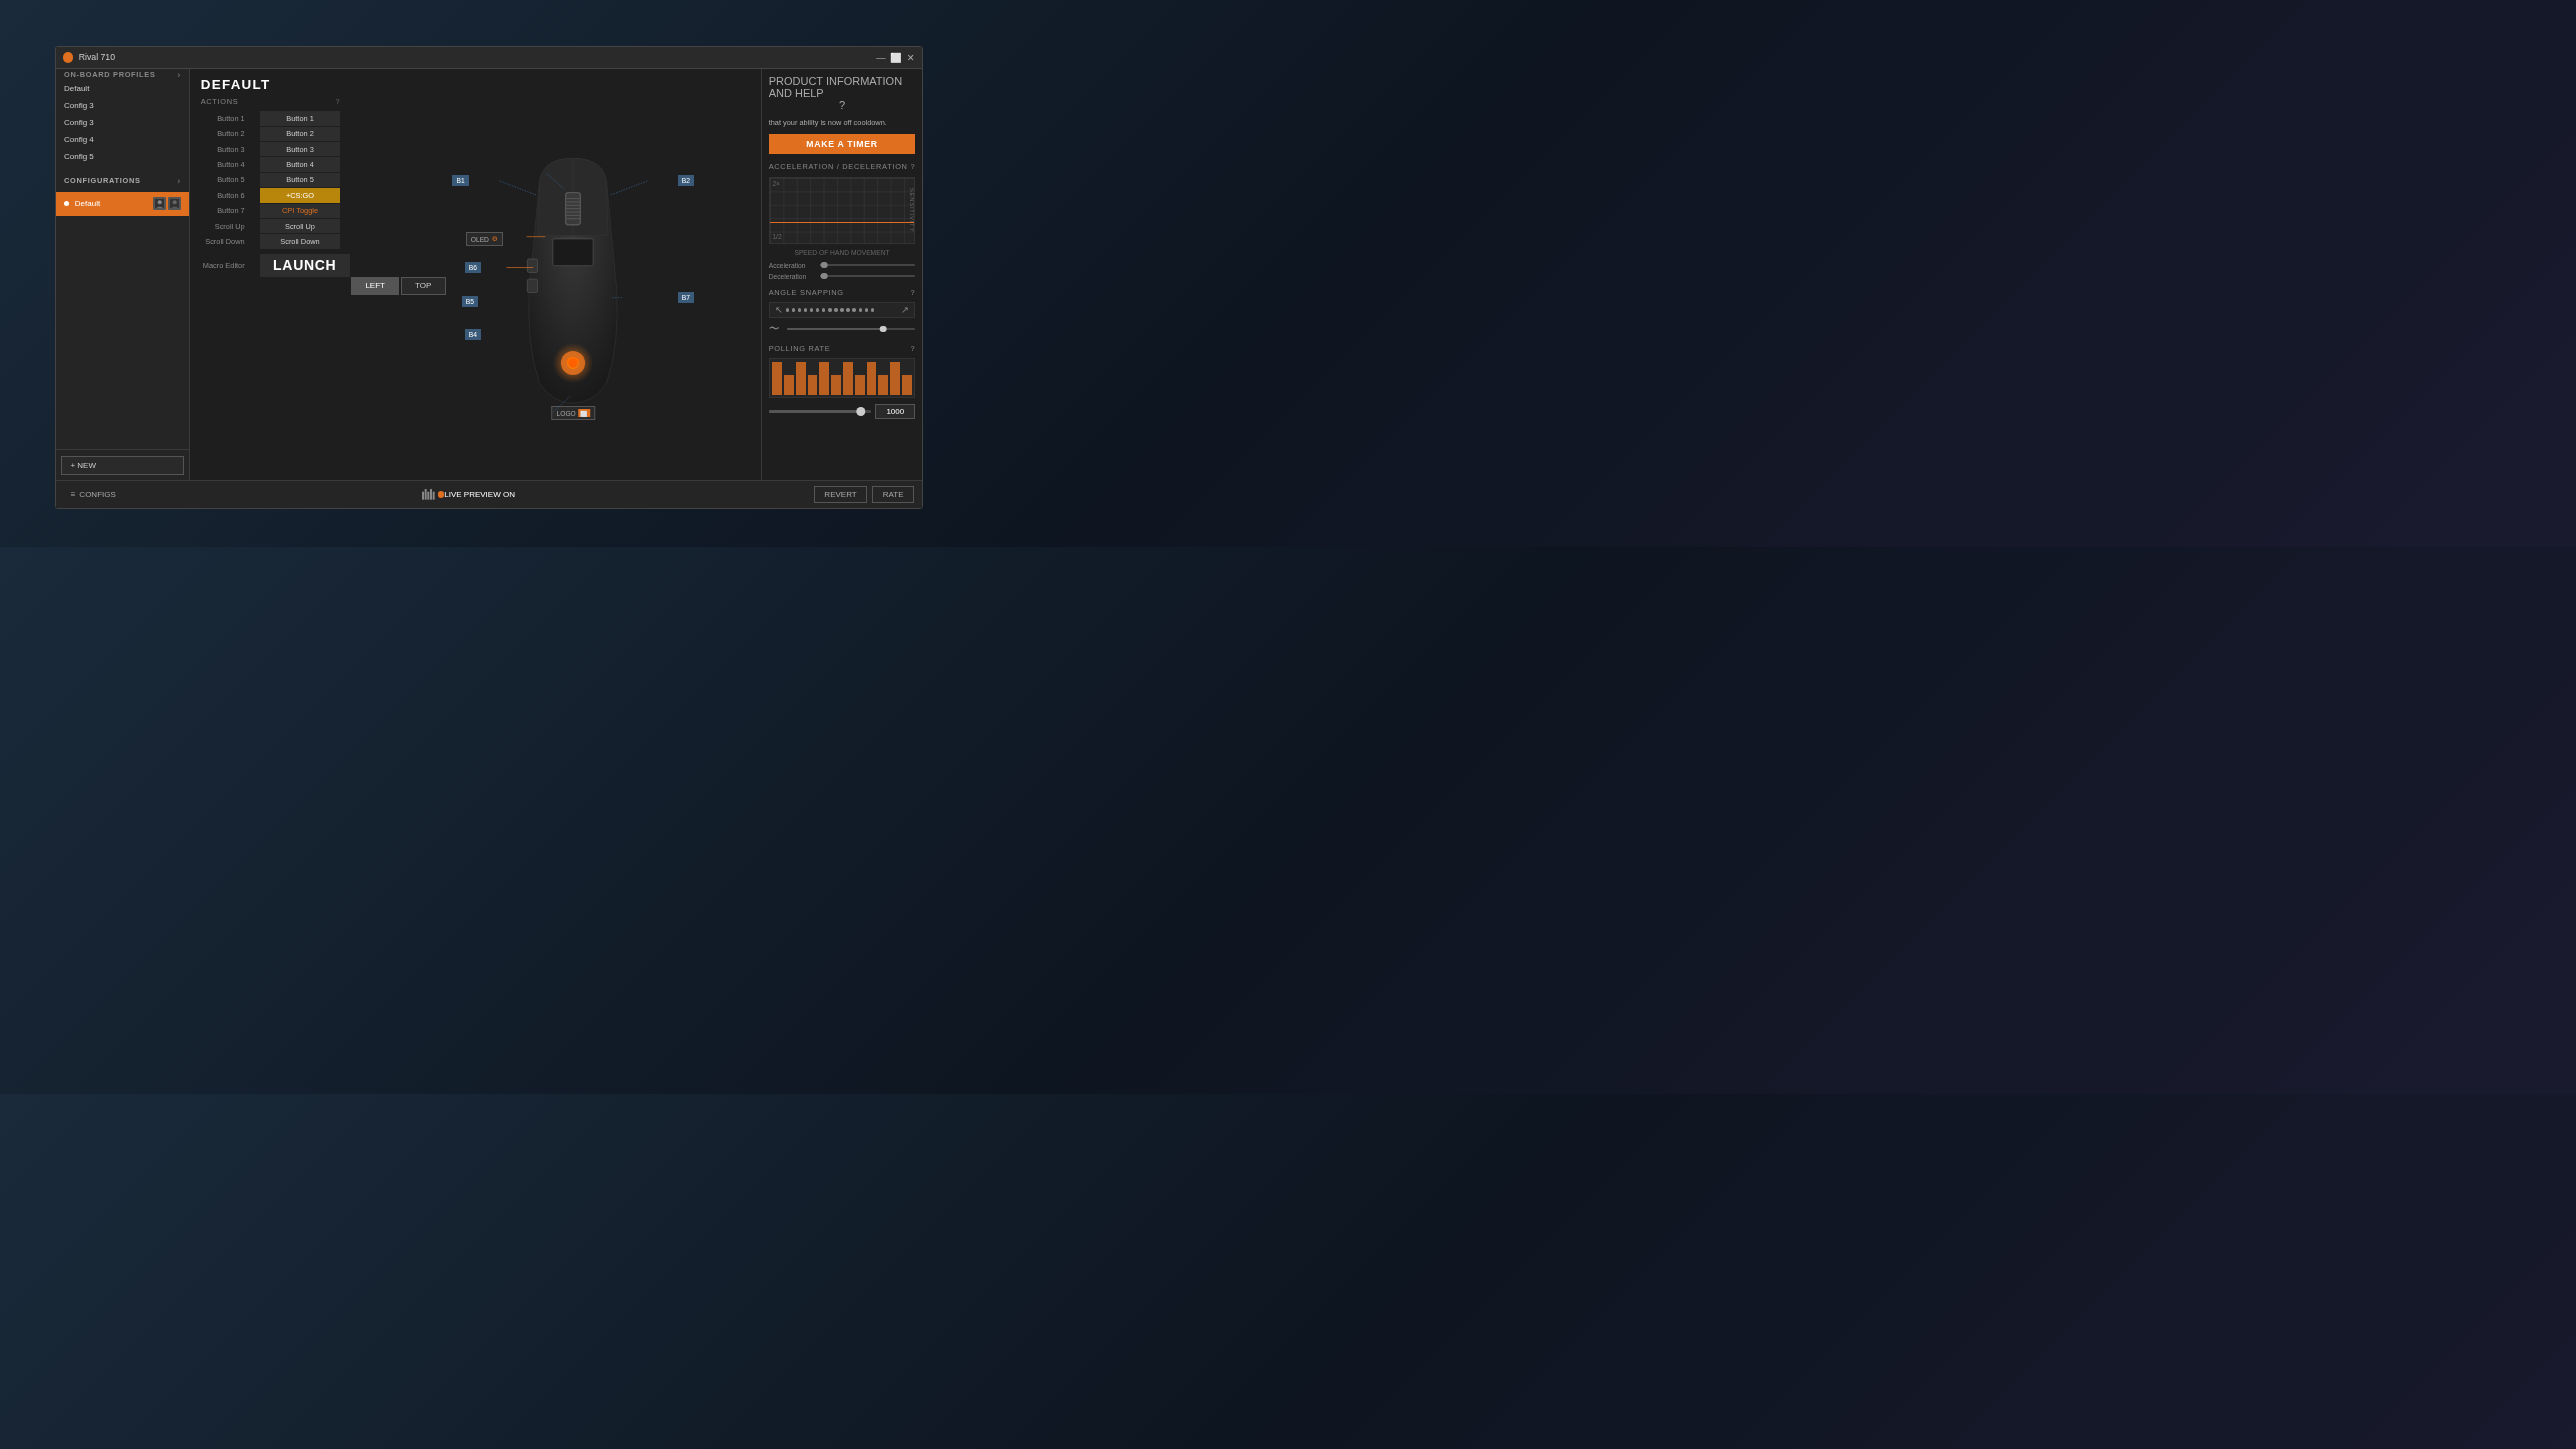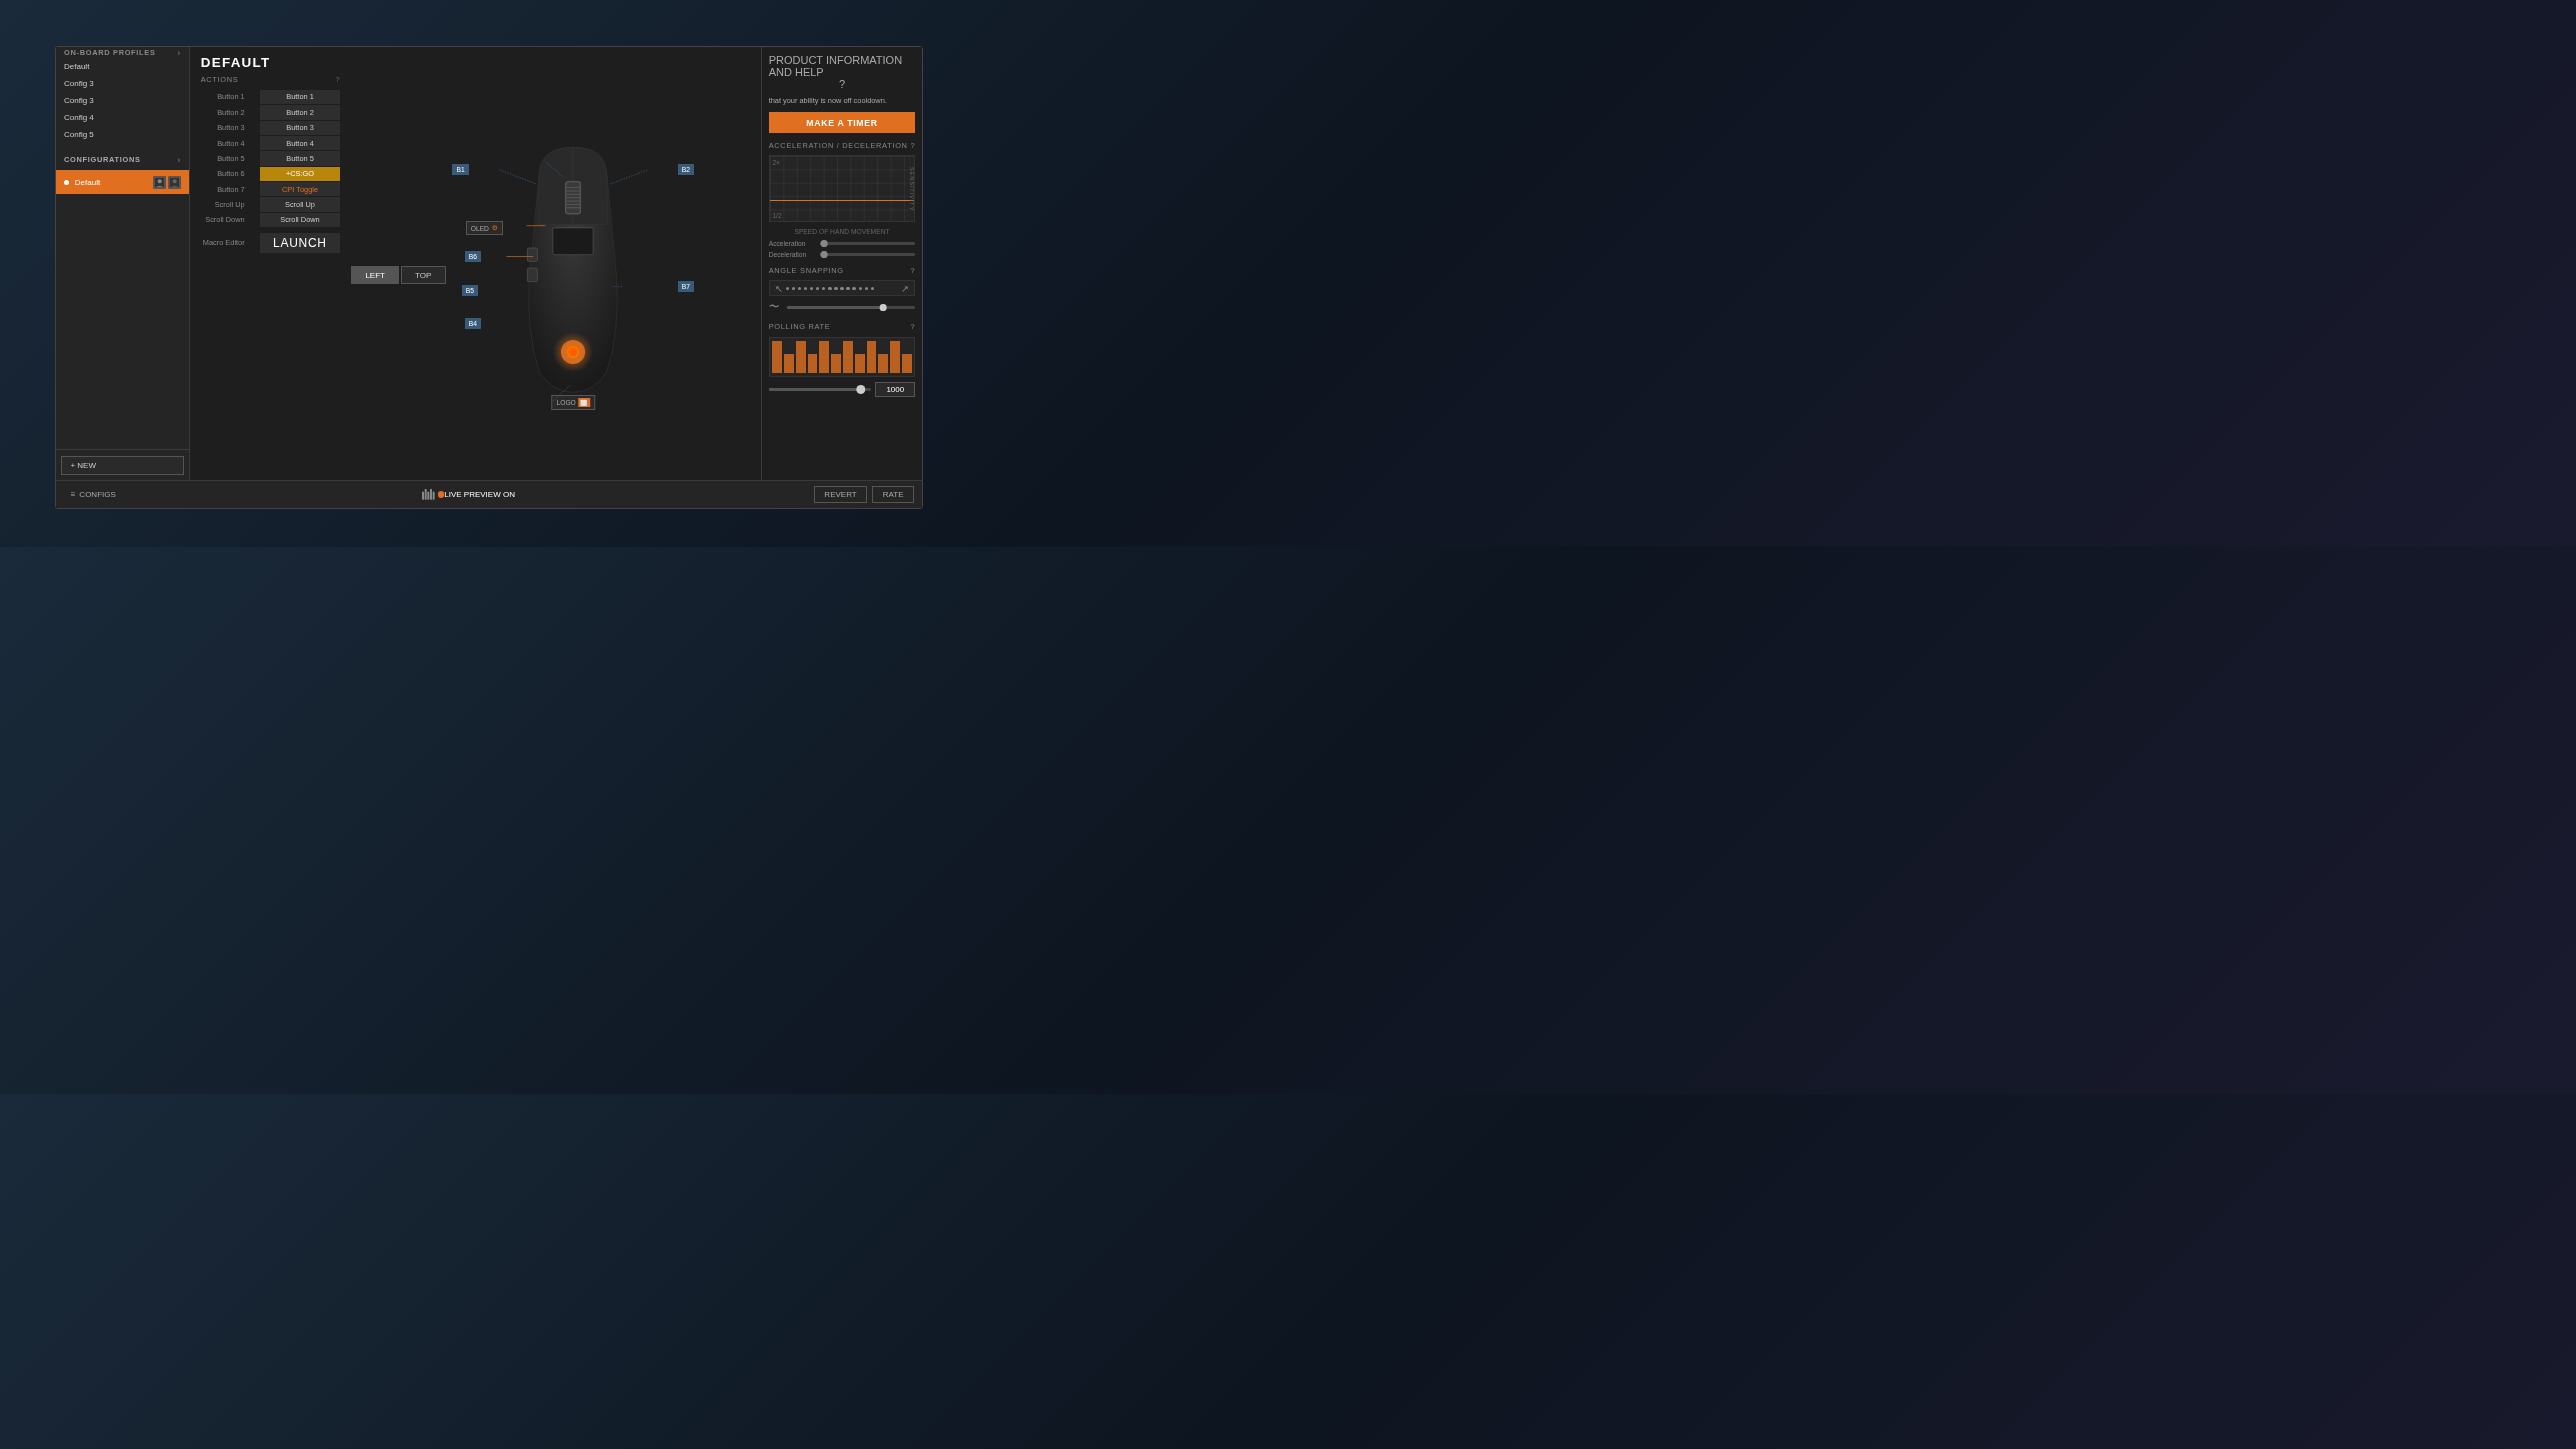--- a/index.html
+++ b/index.html
@@ -255,22 +255,22 @@
     .action-btn.orange-text {
       color: #e07020;
     }
 
     .launch-btn {
       background: #2e2e2e;
       border: none;
       color: #fff;
       padding: 3.4px 13.4px;
       cursor: pointer;
-      font-size: 12px;
-      font-weight: normal;
+      font-size: 14px;
+      font-weight: bold;
       letter-spacing: 0.7px;
     }
 
     
     .mouse-area {
       flex: 1;
       display: flex;
       align-items: center;
       justify-content: flex-start;
       padding-top: 6.7px;
@@ -612,20 +612,29 @@
       padding: 3.4px 9.4px;
       cursor: pointer;
       font-size: 8px;
     }
   </style>
 </head>
 <body>
 
 <div class="app-window">
 
+  <div class="title-bar">
+    <div class="title-bar-icon"></div>
+    <span class="title-bar-text">Rival 710</span>
+    <div class="title-bar-controls">
+      <button class="title-btn">—</button>
+      <button class="title-btn">⬜</button>
+      <button class="title-btn">✕</button>
+    </div>
+  </div>
 
   <div class="main-content">
 
     <div class="sidebar">
       <div class="sidebar-section-header">
         <span>ON-BOARD PROFILES</span>
         <span style="color:#666; font-size:9.4px;">›</span>
       </div>
 
       <div class="profile-item">

